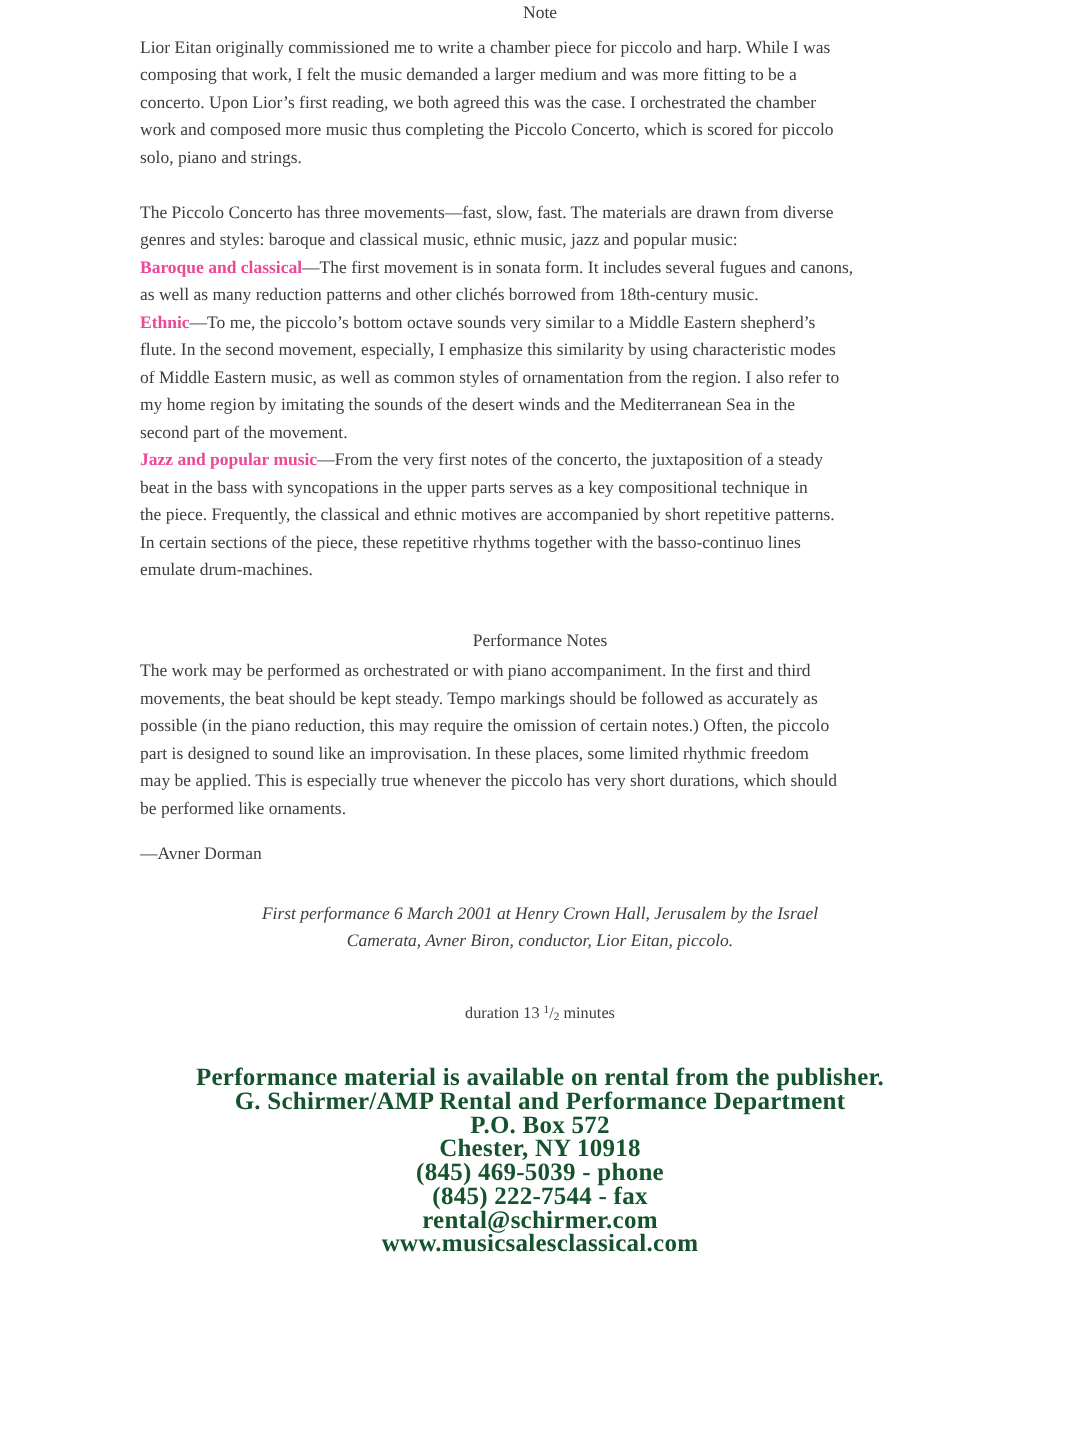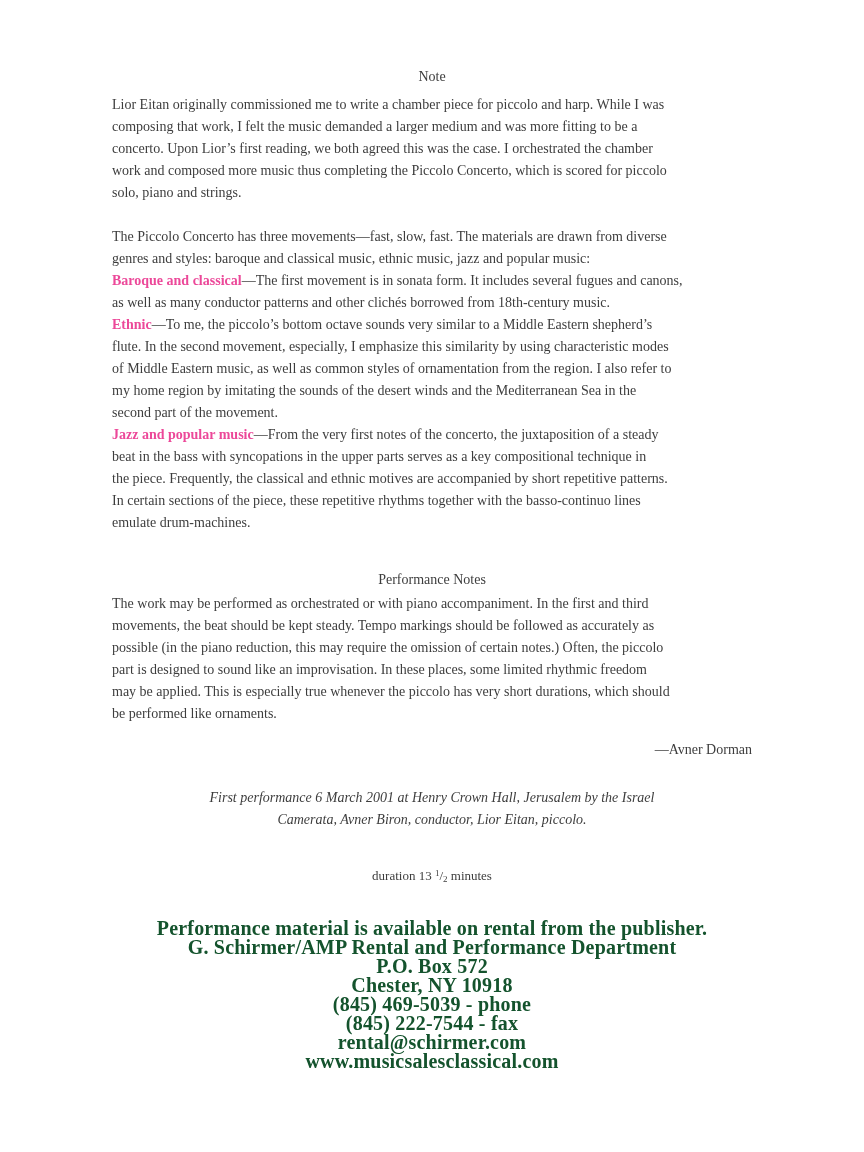--- a/index.html
+++ b/index.html
@@ -10,21 +10,20 @@
     width: 864px;
     height: 1152px;
     background: #ffffff;
     font-family: "Liberation Serif", "DejaVu Serif", serif;
     color: #3d3d3d;
     overflow: hidden;
   }
   .page {
     width: 640px;
     margin: 0 auto;
-    padding-top: 66px;
     font-size: 14px;
     line-height: 22px;
   }
   .line {
     white-space: nowrap;
   }
   .heading {
     text-align: center;
     margin-bottom: 6px;
   }
@@ -34,21 +33,20 @@
   }
   .perf-heading {
     margin-top: 35px;
     margin-bottom: 2px;
   }
   b.lead {
     font-weight: bold;
     color: #ec4899;
   }
   .attribution {
-    text-align: right;
     margin-top: 14px;
   }
   .premiere {
     margin-top: 26px;
     text-align: center;
     font-style: italic;
   }
   .duration {
     margin-top: 34px;
     text-align: center;
@@ -87,21 +85,21 @@
     <div class="line">concerto. Upon Lior’s first reading, we both agreed this was the case. I orchestrated the chamber</div>
     <div class="line">work and composed more music thus completing the Piccolo Concerto, which is scored for piccolo</div>
     <div class="line">solo, piano and strings.</div>
   </div>
 
   <div class="block overview-block">
     <div class="line">The Piccolo Concerto has three movements—fast, slow, fast. The materials are drawn from diverse</div>
     <div class="line">genres and styles: baroque and classical music, ethnic music, jazz and popular music:</div>
 
     <div class="line"><b class="lead">Baroque and classical</b><span>—The first movement is in sonata form. It includes several fugues and canons,</span></div>
-    <div class="line">as well as many conductor patterns and other clichés borrowed from 18th-century music.</div>
+    <div class="line">as well as many reduction patterns and other clichés borrowed from 18th-century music.</div>
 
     <div class="line"><b class="lead">Ethnic</b><span>—To me, the piccolo’s bottom octave sounds very similar to a Middle Eastern shepherd’s</span></div>
     <div class="line">flute. In the second movement, especially, I emphasize this similarity by using characteristic modes</div>
     <div class="line">of Middle Eastern music, as well as common styles of ornamentation from the region. I also refer to</div>
     <div class="line">my home region by imitating the sounds of the desert winds and the Mediterranean Sea in the</div>
     <div class="line">second part of the movement.</div>
 
     <div class="line"><b class="lead">Jazz and popular music</b><span>—From the very first notes of the concerto, the juxtaposition of a steady</span></div>
     <div class="line">beat in the bass with syncopations in the upper parts serves as a key compositional technique in</div>
     <div class="line">the piece. Frequently, the classical and ethnic motives are accompanied by short repetitive patterns.</div>

